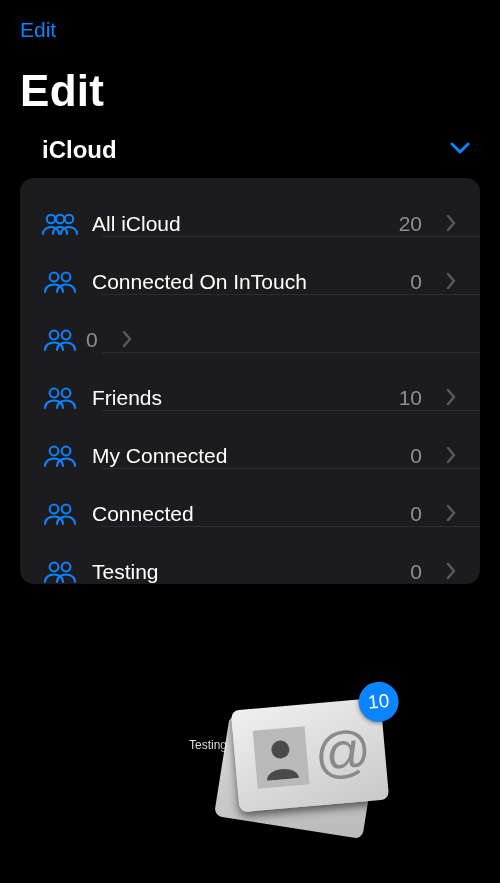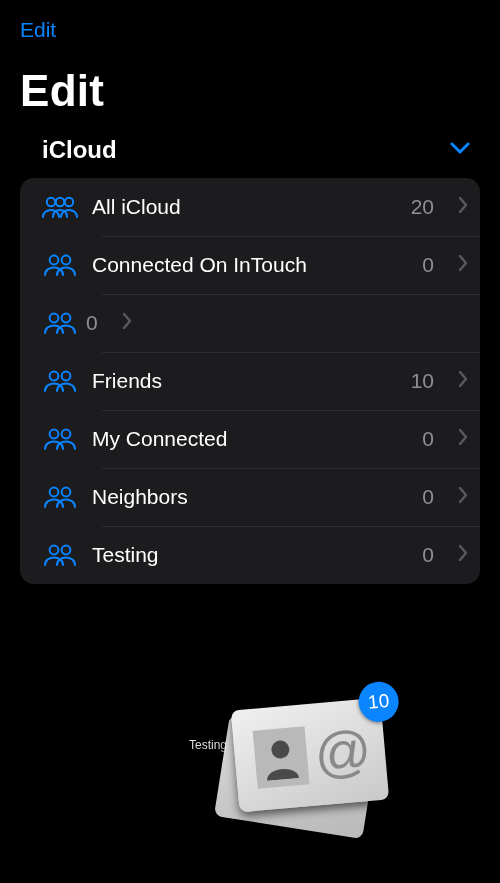--- a/index.html
+++ b/index.html
@@ -47,23 +47,23 @@
     stroke: #0a84ff;
   }
   .card {
     margin: 4px 20px 0 20px;
     background: #1c1c1e;
     border-radius: 14px;
     overflow: hidden;
   }
   .row {
     display: flex;
-    align-items: center;
+    align-items: flex-end;
     height: 58px;
-    padding: 0 12px 0 14px;
+    padding: 0 24px 0 14px;
     cursor: pointer;
     position: relative;
   }
   .row + .row::before {
     content: "";
     position: absolute;
     top: 0;
     left: 82px;
     right: 0;
     height: 1px;
@@ -266,21 +266,21 @@
     </div>
     <div class="row">
       <span class="row-icon">
         <svg width="34" height="24" viewBox="0 0 34 24" fill="none">
           <circle cx="11" cy="7" r="4.4" stroke="#0a84ff" stroke-width="2"></circle>
           <circle cx="23" cy="7" r="4.4" stroke="#0a84ff" stroke-width="2"></circle>
           <path d="M2 22c0-5 4.5-7.5 9-7.5s9 2.5 9 7.5" stroke="#0a84ff" stroke-width="2" stroke-linecap="round"></path>
           <path d="M14 22c0-5 4.5-7.5 9-7.5s9 2.5 9 7.5" stroke="#0a84ff" stroke-width="2" stroke-linecap="round"></path>
         </svg>
       </span>
-      <span class="row-label">Neighbors</span>
+      <span class="row-label">Connected</span>
       <span class="row-count">0</span>
       <span><svg class="chev-right" width="10" height="18" viewBox="0 0 10 18" fill="none">
           <path d="M2 2 L8 9 L2 16" stroke-width="2.4" stroke-linecap="round" stroke-linejoin="round"></path>
         </svg></span>
     </div>
     <div class="row">
       <span class="row-icon">
         <svg width="34" height="24" viewBox="0 0 34 24" fill="none">
           <circle cx="11" cy="7" r="4.4" stroke="#0a84ff" stroke-width="2"></circle>
           <circle cx="23" cy="7" r="4.4" stroke="#0a84ff" stroke-width="2"></circle>

